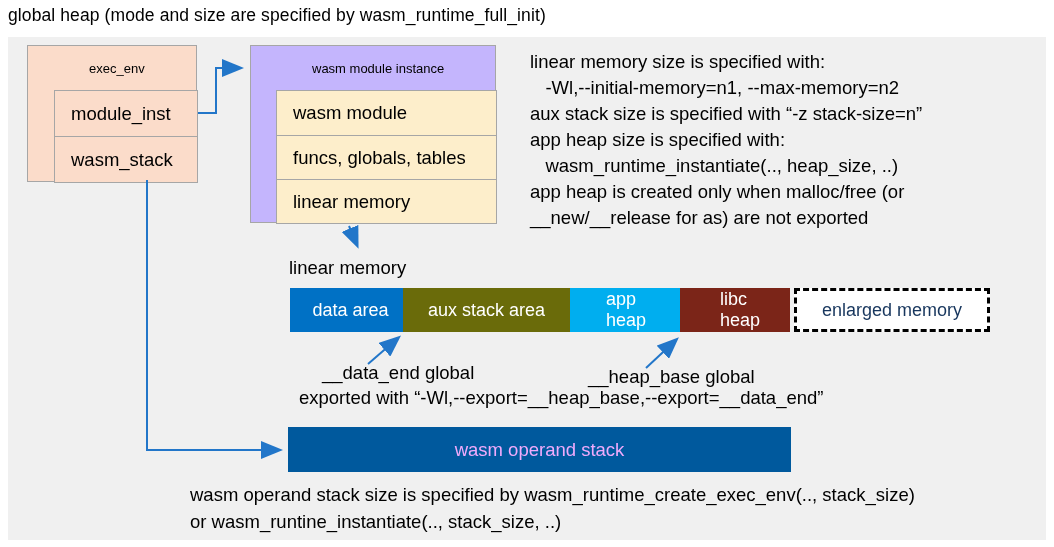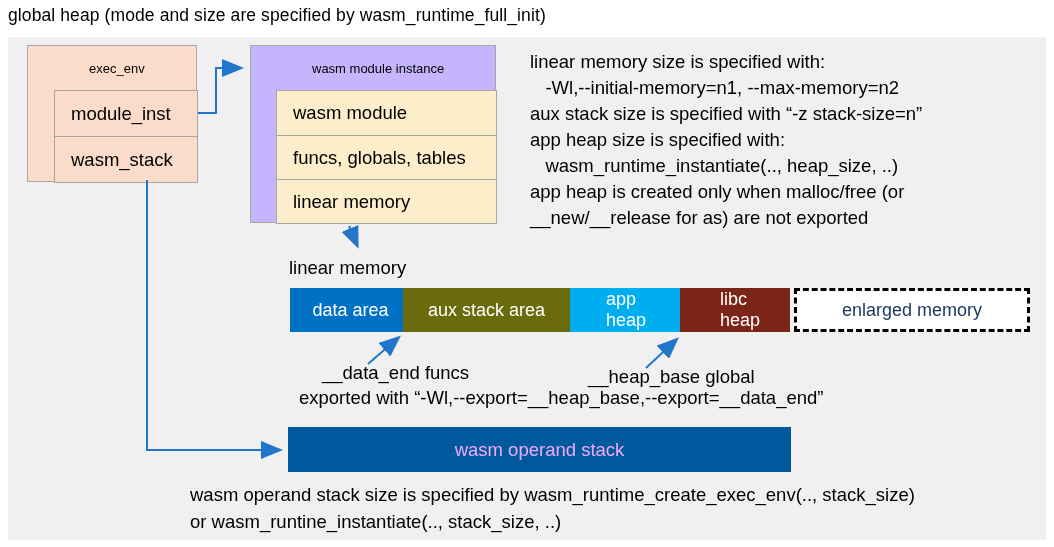--- a/index.html
+++ b/index.html
@@ -34,21 +34,21 @@
 
   .lm-label{position:absolute;left:289px;top:257px;font-size:18.5px;}
 
   
   .seg{position:absolute;top:288px;height:44px;display:flex;align-items:center;justify-content:center;
        color:#fff;font-size:18px;box-sizing:border-box;}
   .seg-data{left:290px;width:121px;}
   .seg-aux{left:403px;width:167px;}
   .seg-app{left:570px;width:110px;padding-left:36px;}
   .seg-libc{left:680px;width:110px;}
-  .seg-enlarged{left:794px;width:236px;background:#ffffff;border:3px dashed #000;color:#17365d;}
+  .seg-enlarged{left:794px;width:196px;background:#ffffff;border:3px dashed #000;color:#17365d;}
 
   .annot{position:absolute;font-size:18.5px;}
   .data-end-label{left:322px;top:362px;}
   .heap-base-label{left:588px;top:366px;}
   .export-note{left:299px;top:387px;}
 
   .operand-bar{position:absolute;left:288px;top:427px;width:503px;height:45px;
                display:flex;align-items:center;justify-content:center;color:#f0abfc;font-size:18.5px;}
 
   .bottom-notes{position:absolute;left:190px;top:481px;width:860px;font-size:18.5px;line-height:27px;}
@@ -89,21 +89,21 @@
   </div>
 
   <div class="lm-label">linear memory</div>
 
   <div class="seg seg-data" style="background-color: rgb(0, 113, 197);">data area</div>
   <div class="seg seg-aux" style="background-color: rgb(106, 107, 10);">aux stack area</div>
   <div class="seg seg-app" style="background-color: rgb(0, 174, 239);">app heap</div>
   <div class="seg seg-libc" style="background-color: rgb(123, 37, 24); padding-left: 40px;">libc heap</div>
   <div class="seg seg-enlarged">enlarged memory</div>
 
-  <div class="annot data-end-label">__data_end funcs</div>
+  <div class="annot data-end-label">__data_end global</div>
   <div class="annot heap-base-label">__heap_base global</div>
   <div class="annot export-note">exported with “-Wl,--export=__heap_base,--export=__data_end”</div>
 
   <div class="operand-bar" style="background-color: rgb(0, 89, 157);">wasm operand stack</div>
 
   <div class="bottom-notes">
     <div class="note-line">wasm operand stack size is specified by wasm_runtime_create_exec_env(.., stack_size)</div>
     <div class="note-line">or wasm_runtine_instantiate(.., stack_size, ..)</div>
   </div>
 

